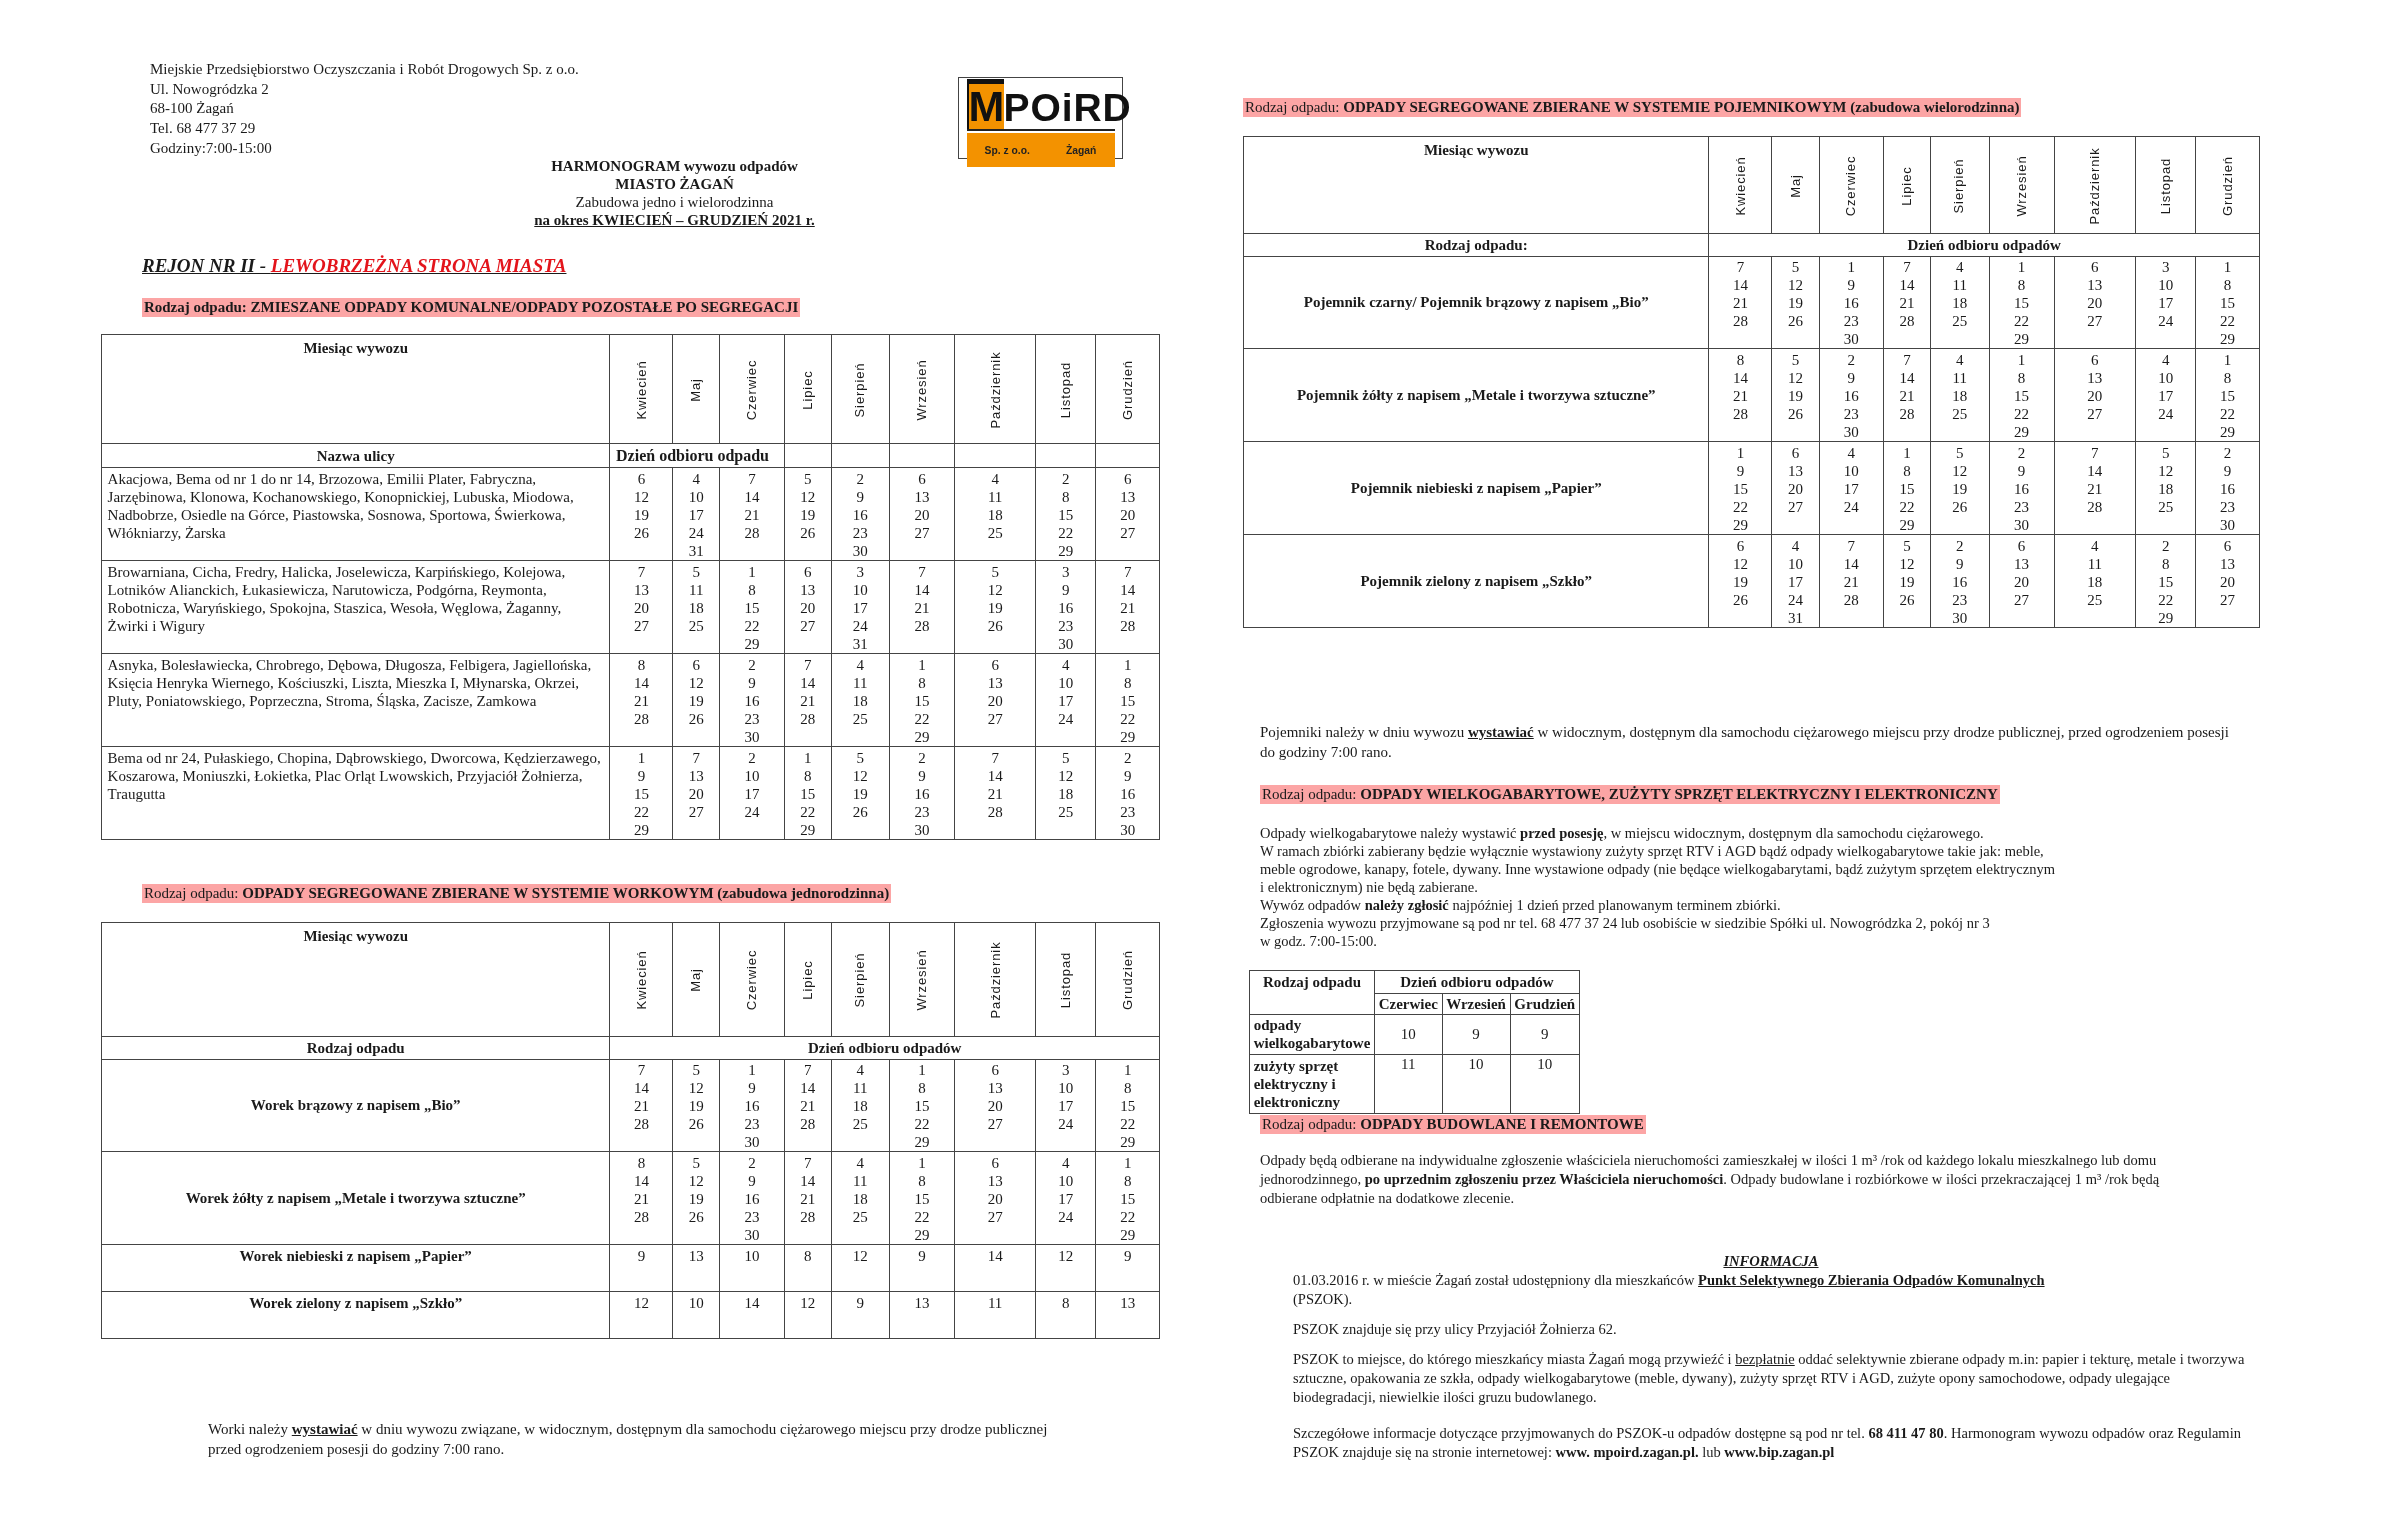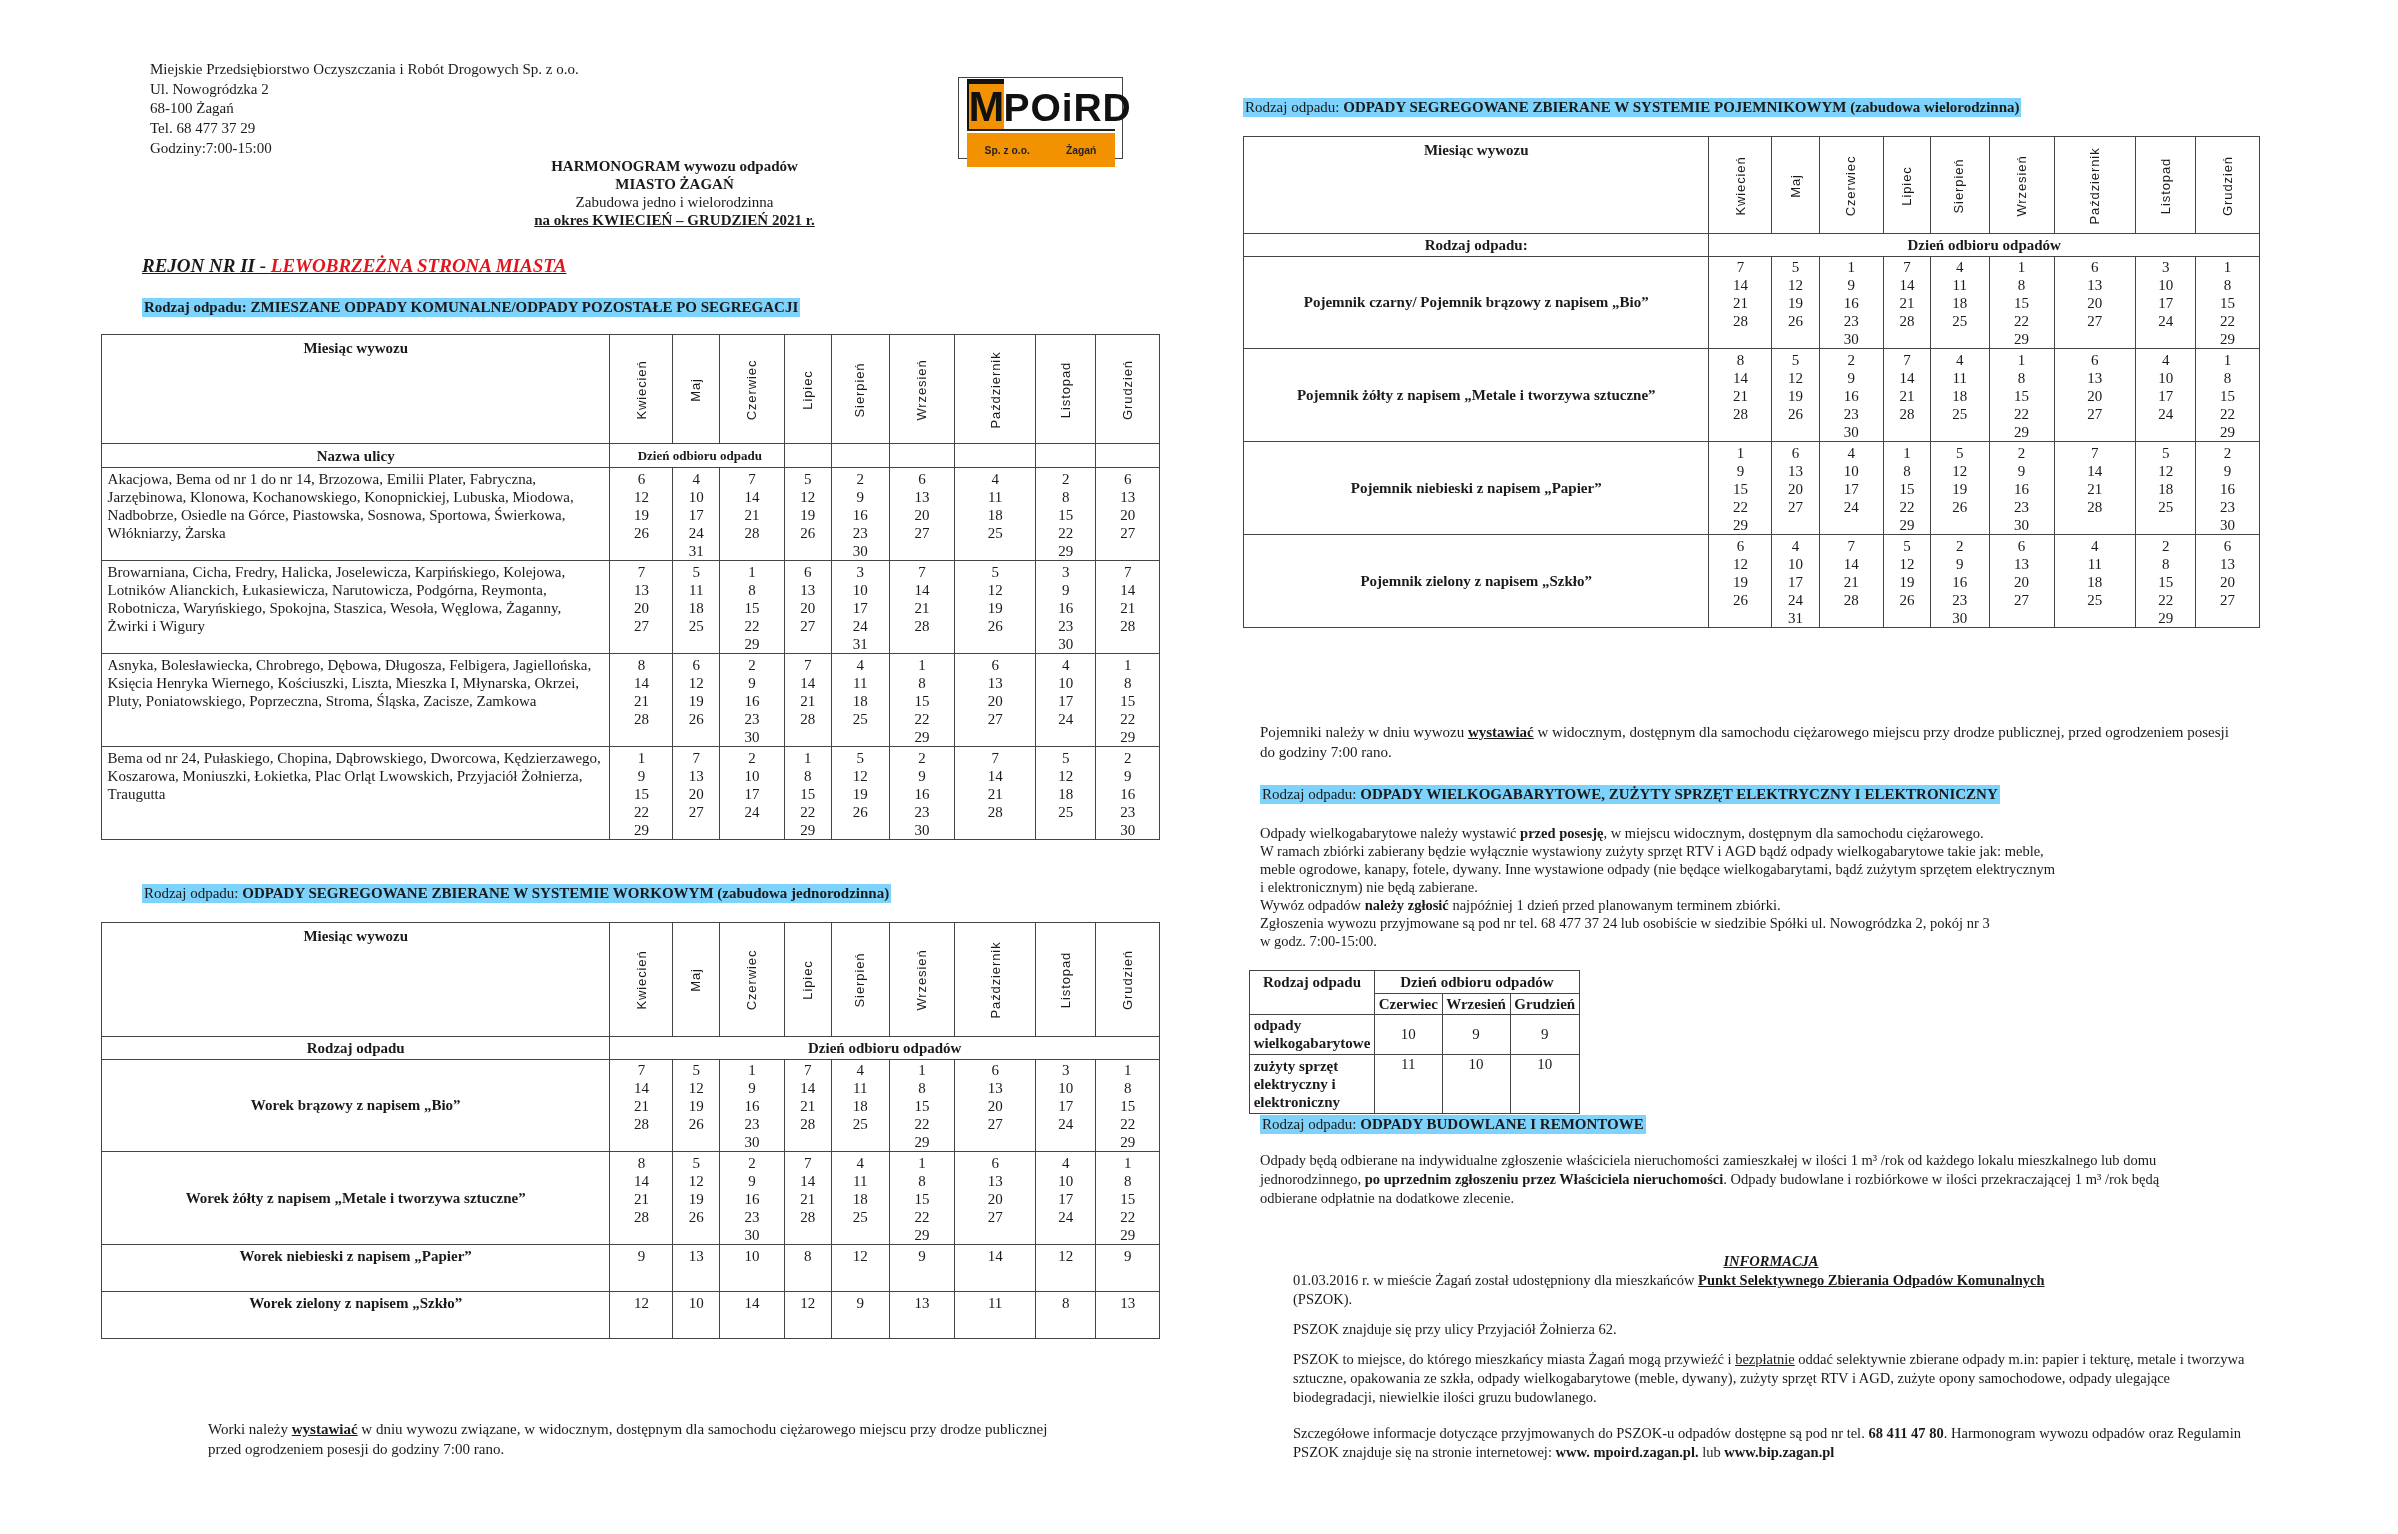--- a/index.html
+++ b/index.html
@@ -16,21 +16,21 @@
   .logo-rest { font-family: "Liberation Sans", sans-serif; font-weight: bold; font-size: 39px; line-height: 43px; color: #111; letter-spacing: 0.9px; }
   .logo-bar { background: #f39200; height: 34px; margin-top: 2.8px; display: flex; justify-content: space-around; align-items: center; font-family: "Liberation Sans", sans-serif; font-weight: bold; font-size: 10.3px; color: #222; }
 
   .title-block { left: 487px; top: 157px; width: 375px; text-align: center; font-size: 15px; line-height: 18px; }
   .title-block .b { font-weight: bold; }
   .title-block .u { font-weight: bold; text-decoration: underline; }
 
   .rejon { left: 142px; top: 255px; font-size: 19px; font-style: italic; font-weight: bold; text-decoration: underline; }
   .rejon .red { color: #e3141b; }
 
-  .section-label { background: #7dd3fc; font-size: 15px; padding: 0.9px 1.9px; white-space: nowrap; }
+  .section-label { background: #fca5a5; font-size: 15px; padding: 0.9px 1.9px; white-space: nowrap; }
   .section-label b { font-weight: bold; }
 
   table { border-collapse: collapse; font-family: "Liberation Serif", serif; }
   td, th { border: 1.4px solid #444; font-size: 15px; line-height: 18px; }
   th { font-weight: bold; }
   .month-th { height: 105px; width: 45px; vertical-align: middle; padding: 0; }
   .month-th span { display: inline-block; transform: rotate(-90deg); white-space: nowrap; font-weight: normal; font-family: "Liberation Sans", sans-serif; font-size: 13px; letter-spacing: 0.9px; }
   .num { text-align: center; vertical-align: top; padding-top: 1.9px; }
   .num div { line-height: 18px; }
   .street { vertical-align: top; padding: 1.9px 5.6px; text-align: left; font-weight: normal; }
@@ -86,21 +86,21 @@
       <th class="month-th"><span>Czerwiec</span></th>
       <th class="month-th"><span>Lipiec</span></th>
       <th class="month-th"><span>Sierpień</span></th>
       <th class="month-th"><span>Wrzesień</span></th>
       <th class="month-th"><span>Październik</span></th>
       <th class="month-th"><span>Listopad</span></th>
       <th class="month-th"><span>Grudzień</span></th>
     </tr>
     <tr>
       <th style="height:24px;">Nazwa ulicy</th>
-      <th colspan="3" style="text-align:center; padding-left:5.6px; font-size:13px;">Dzień odbioru odpadu</th>
+      <th colspan="3" style="text-align:left; padding-left:5.6px; font-size:16px;">Dzień odbioru odpadu</th>
       <th></th>
         <th></th>
         <th></th>
         <th></th>
         <th></th>
         <th></th>
     </tr>
   </thead>
   <tbody>
       <tr>

